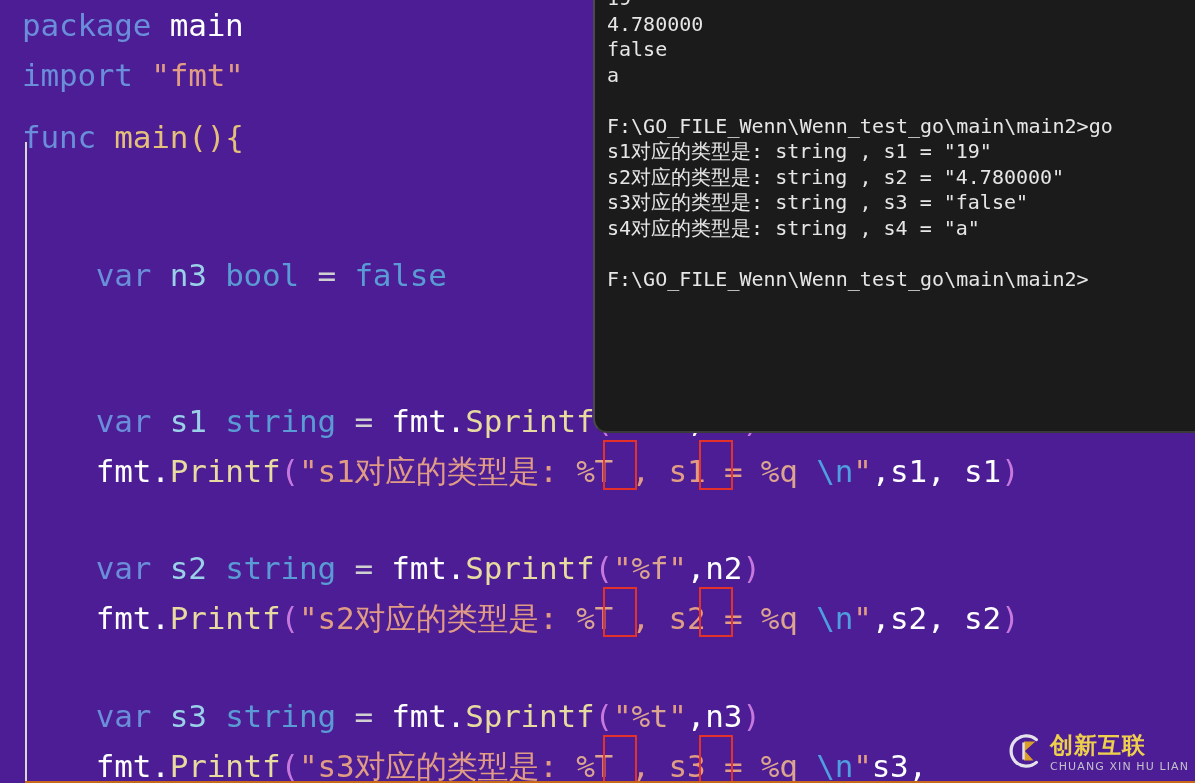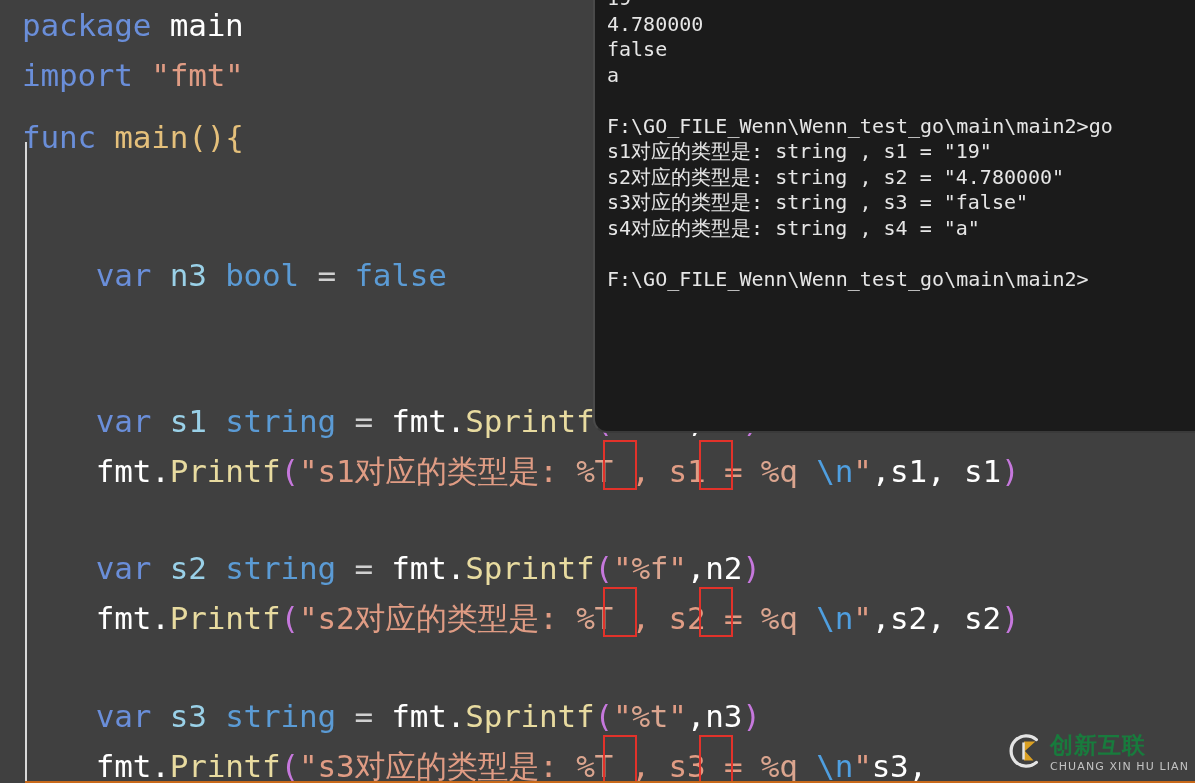--- a/index.html
+++ b/index.html
@@ -13,21 +13,21 @@
     overflow: hidden;
     position: relative;
     font-family: "DejaVu Sans Mono", "Liberation Mono", monospace;
   }
 
   
   #editor {
     position: absolute;
     left: 0; top: 0;
     width: 1195px; height: 783px;
-    background: #404040;
+    background: #4c1d95;
     overflow: hidden;
   }
   .code-line {
     position: absolute;
     left: 22px;
     white-space: pre;
     font-size: 31px;
     line-height: 50px;
     letter-spacing: -0.2px;
     font-family: "DejaVu Sans Mono", "Liberation Mono", monospace;
@@ -106,21 +106,21 @@
     opacity: 0.92;
   }
   #watermark .wm-logo { flex: 0 0 auto; }
   #watermark .wm-text {
     display: flex;
     flex-direction: column;
     justify-content: center;
     line-height: 1;
   }
   #watermark .wm-cn {
-    color: #15803d;
+    color: #fde047;
     font-size: 23px;
     font-weight: bold;
     letter-spacing: 1px;
     font-family: "DejaVu Sans", "Liberation Sans", sans-serif;
   }
   #watermark .wm-en {
     color: #cfcfcf;
     font-size: 11px;
     letter-spacing: 1.1px;
     margin-top: 4px;

